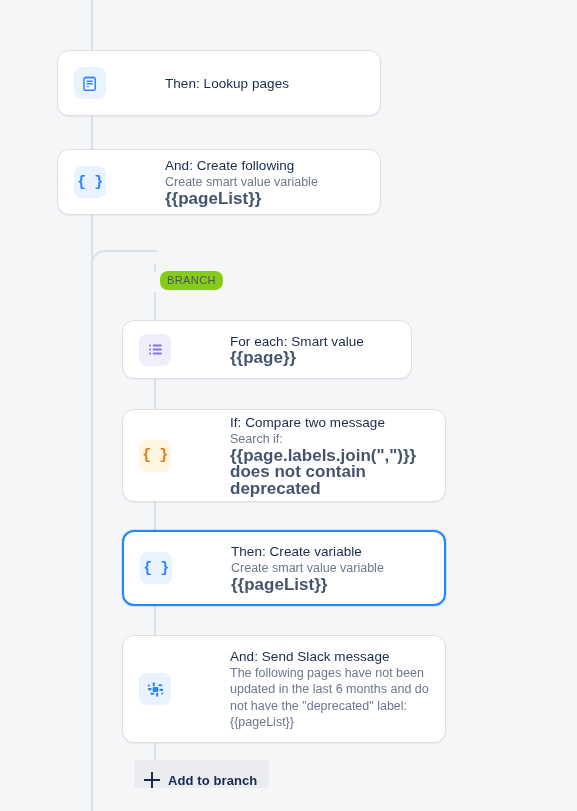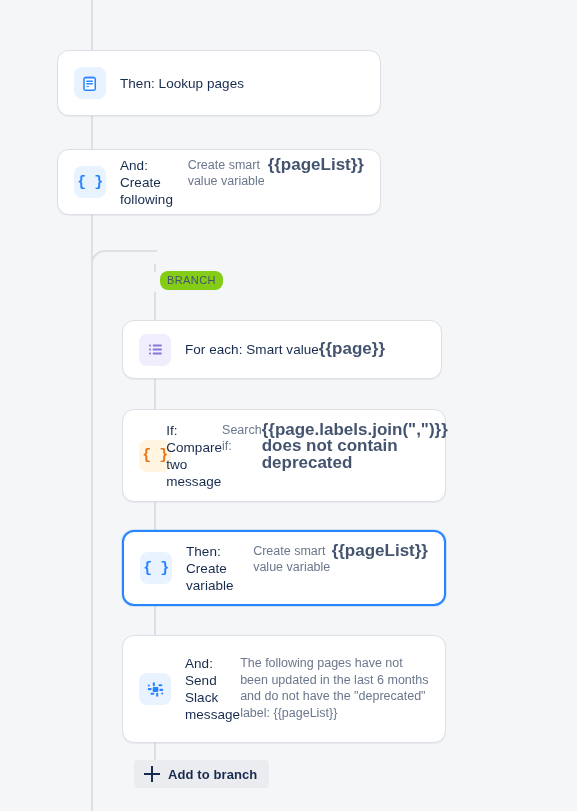--- a/index.html
+++ b/index.html
@@ -64,22 +64,24 @@
     align-items: center;
     justify-content: center;
     margin-right: 14px;
   }
   .icon-blue  { background: #E9F2FF; }
   .icon-purple{ background: #F0EEFC; }
   .icon-cream { background: #FFF5E0; }
 
   .card-body {
     display: flex;
+    flex-direction: column;
     justify-content: center;
     min-width: 0;
+    margin-left: 45px;
   }
   .card-title {
     font-size: 13.5px;
     color: #172B4D;
     line-height: 17px;
     letter-spacing: 0.05px;
   }
   .card-sub {
     font-size: 12.5px;
     color: #6B778C;
@@ -193,21 +195,21 @@
     </div>
     <div class="card-body">
       <div class="card-title">And: Create following</div>
       <div class="card-sub">Create smart value variable</div>
       <div class="card-smart">{{pageList}}</div>
     </div>
   </div>
 
   <div class="branch-badge" style="left:128px; top:271px;">BRANCH</div>
 
-  <div class="card" style="left:122px; top:320px; width:320px; height:59px;">
+  <div class="card" style="left:122px; top:320px; width:290px; height:59px;">
     <div class="card-icon icon-purple">
       <svg width="17" height="17" viewBox="0 0 24 24" aria-hidden="true">
         <rect x="3" y="5" width="2.6" height="2.6" rx="0.7" fill="#8777D9"></rect>
         <rect x="3" y="10.7" width="2.6" height="2.6" rx="0.7" fill="#8777D9"></rect>
         <rect x="3" y="16.4" width="2.6" height="2.6" rx="0.7" fill="#8777D9"></rect>
         <rect x="8" y="5" width="13" height="2.6" rx="1.1" fill="#8777D9"></rect>
         <rect x="8" y="10.7" width="13" height="2.6" rx="1.1" fill="#8777D9"></rect>
         <rect x="8" y="16.4" width="13" height="2.6" rx="1.1" fill="#8777D9"></rect>
       </svg>
     </div>
@@ -256,18 +258,18 @@
           <rect x="8.6" y="8.8" width="6.8" height="6.4" rx="1.0"></rect>
         </g>
       </svg>
     </div>
     <div class="card-body">
       <div class="card-title">And: Send Slack message</div>
       <div class="card-sub wrap">The following pages have not been updated in the last 6 months and do not have the "deprecated" label: {{pageList}}</div>
     </div>
   </div>
 
-  <button class="add-branch" style="left:134px; top:760px;">
+  <button class="add-branch" style="left:134px; top:760px;align-items:flex-end;">
     <span class="plus"></span>
     <span class="lbl">Add to branch</span>
   </button>
 
 </div>
 
 </body></html>

